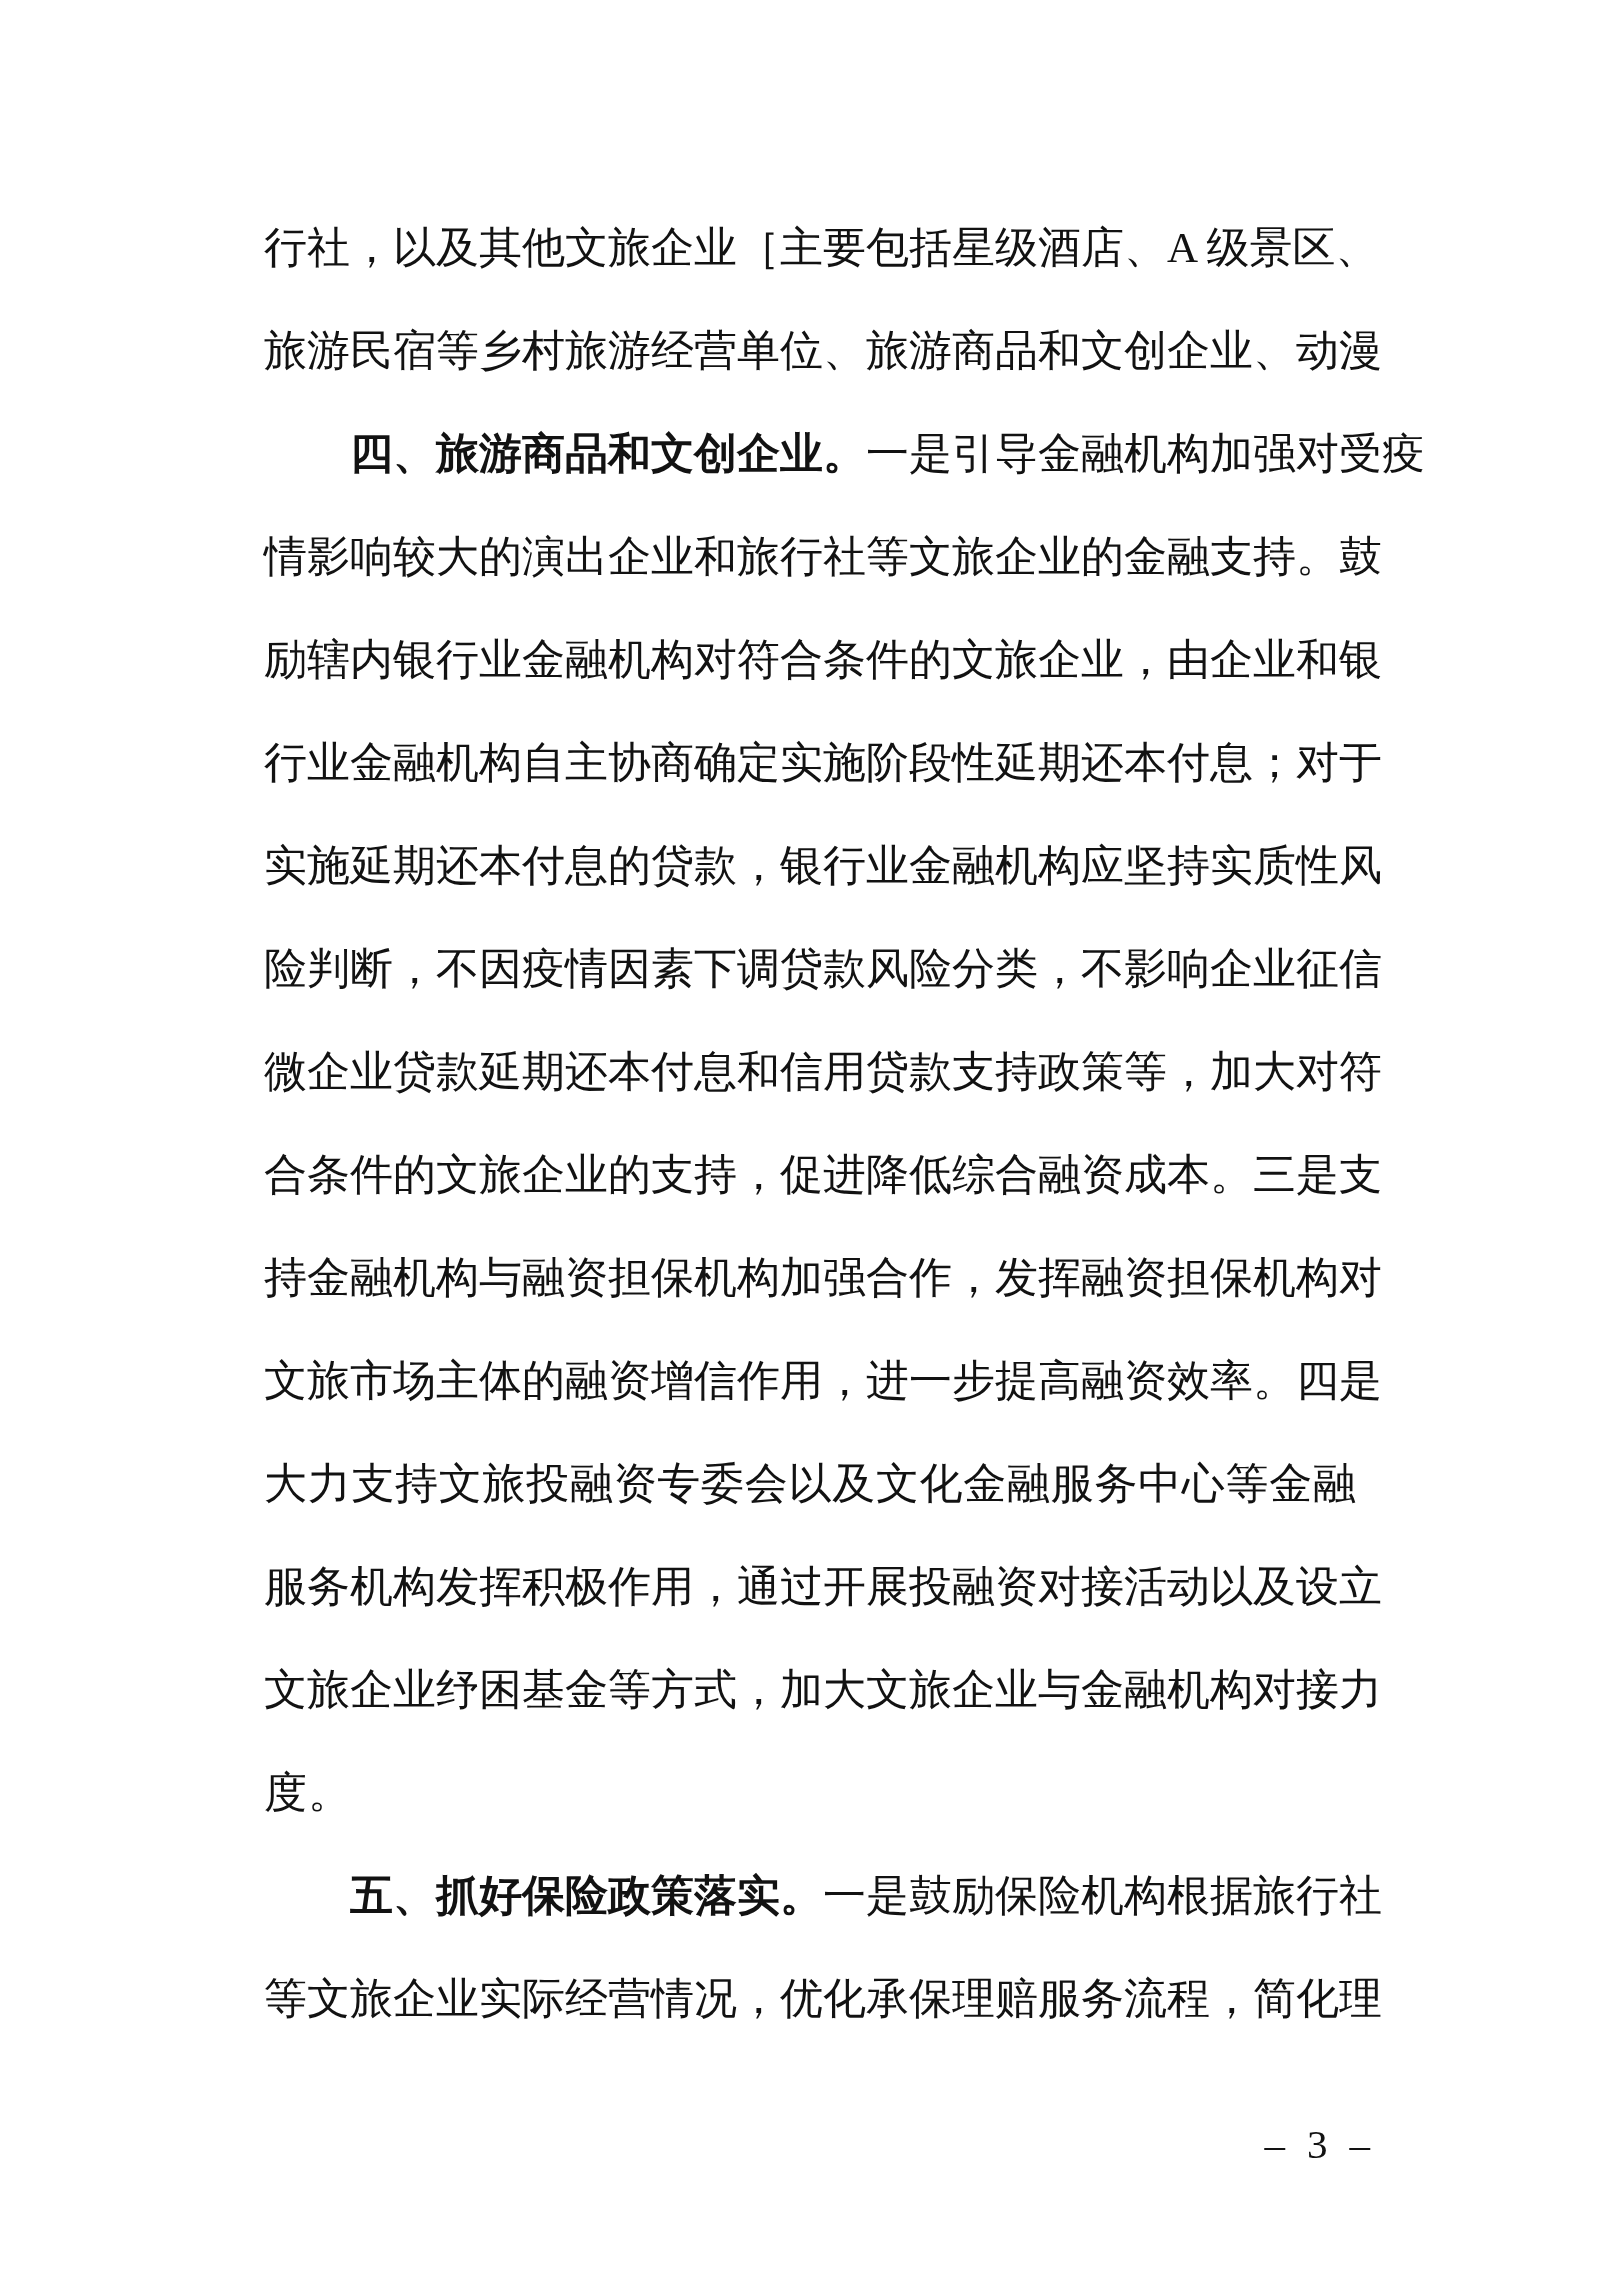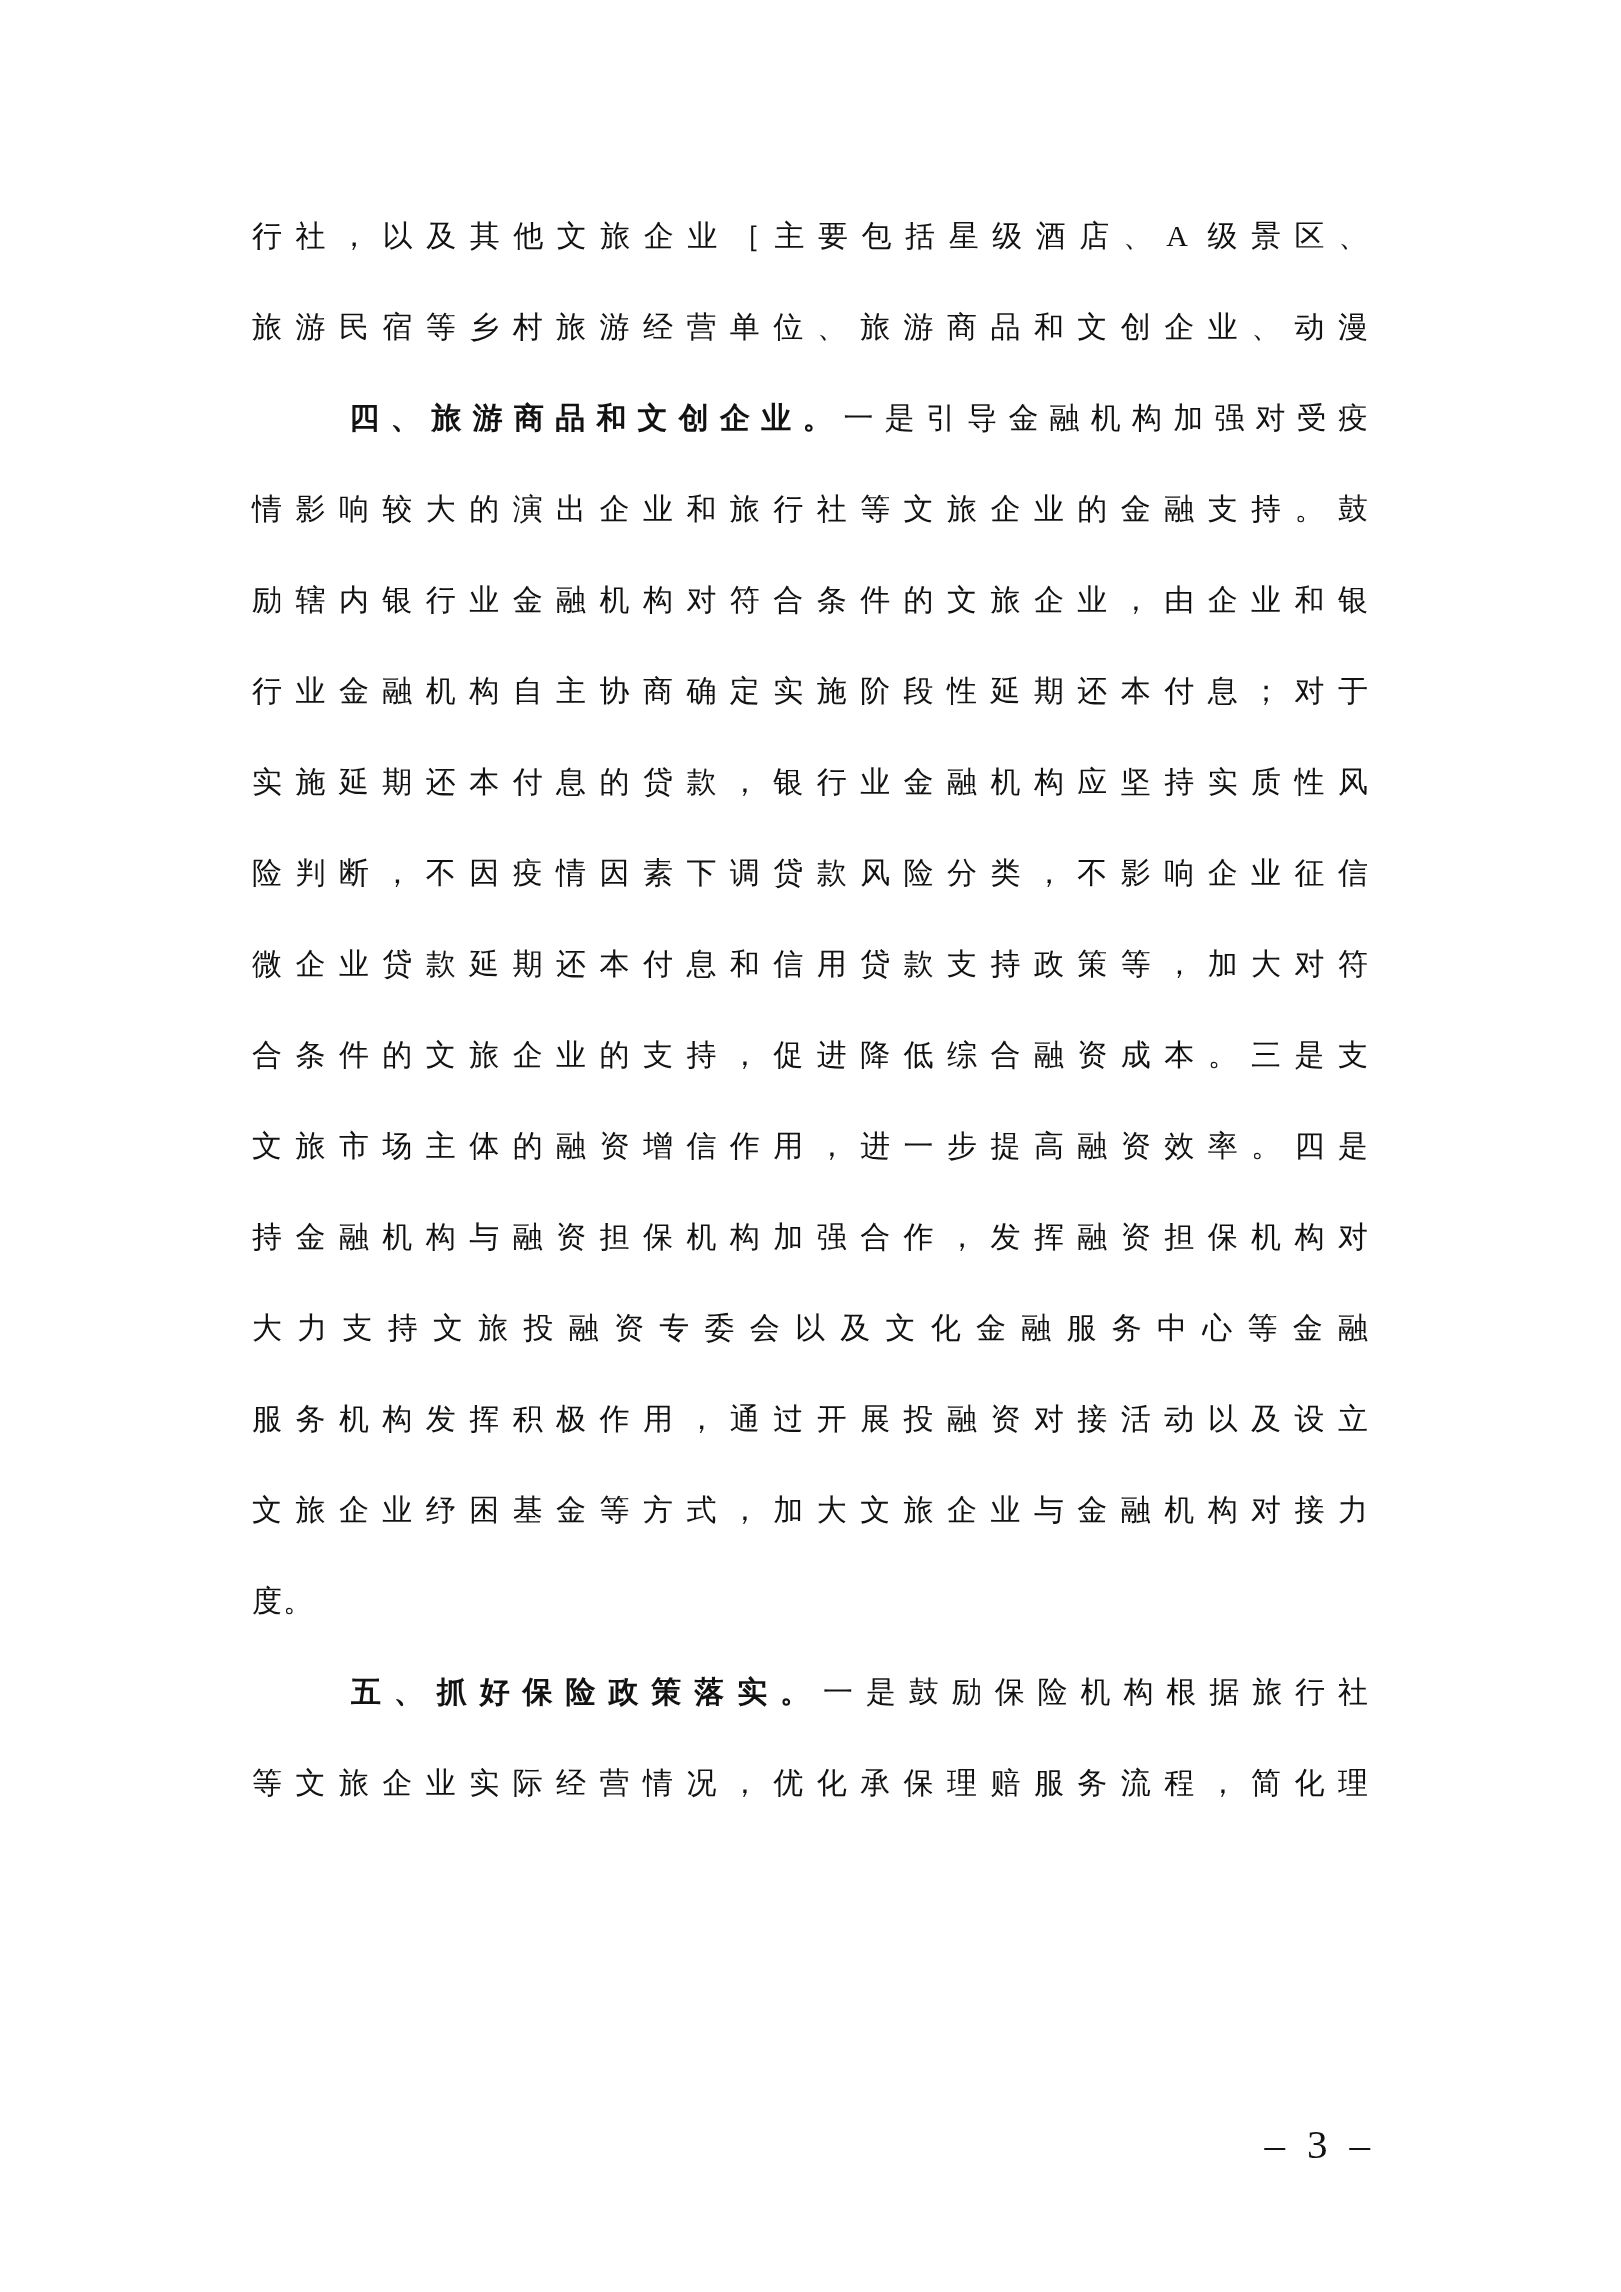--- a/index.html
+++ b/index.html
@@ -16,23 +16,23 @@
     font-family: "Liberation Serif", serif;
     color: #121212;
   }
   .text-block {
     position: absolute;
     left: 248px;
     top: 188px;
     width: 1124px;
   }
   .line {
-    margin: 4px;
+    margin: 16px;
     padding: 0;
-    font-size: 30px;
+    font-size: 43px;
     line-height: 87px;
     white-space: nowrap;
     text-align: justify;
     text-align-last: justify;
     text-justify: inter-character;
     letter-spacing: 0;
   }
   .line.para-end {
     text-align: left;
     text-align-last: left;
@@ -72,22 +72,22 @@
       <span class="indent"></span><span class="heading">四、旅游商品和文创企业。</span><span>一是引导金融机构加强对受疫</span>
     </p>
 
     <p class="line">情影响较大的演出企业和旅行社等文旅企业的金融支持。鼓</p>
     <p class="line">励辖内银行业金融机构对符合条件的文旅企业，由企业和银</p>
     <p class="line">行业金融机构自主协商确定实施阶段性延期还本付息；对于</p>
     <p class="line">实施延期还本付息的贷款，银行业金融机构应坚持实质性风</p>
     <p class="line">险判断，不因疫情因素下调贷款风险分类，不影响企业征信</p>
     <p class="line">微企业贷款延期还本付息和信用贷款支持政策等，加大对符</p>
     <p class="line">合条件的文旅企业的支持，促进降低综合融资成本。三是支</p>
+    <p class="line">持金融机构与融资担保机构加强合作，发挥融资担保机构对</p>
     <p class="line">文旅市场主体的融资增信作用，进一步提高融资效率。四是</p>
-    <p class="line">持金融机构与融资担保机构加强合作，发挥融资担保机构对</p>
     <p class="line">大力支持文旅投融资专委会以及文化金融服务中心等金融</p>
     <p class="line">服务机构发挥积极作用，通过开展投融资对接活动以及设立</p>
     <p class="line">文旅企业纾困基金等方式，加大文旅企业与金融机构对接力</p>
     <p class="line para-end">度。</p>
 
     <p class="line">
       <span class="indent"></span><span class="heading">五、抓好保险政策落实。</span><span>一是鼓励保险机构根据旅行社</span>
     </p>
 
     <p class="line">等文旅企业实际经营情况，优化承保理赔服务流程，简化理</p>

